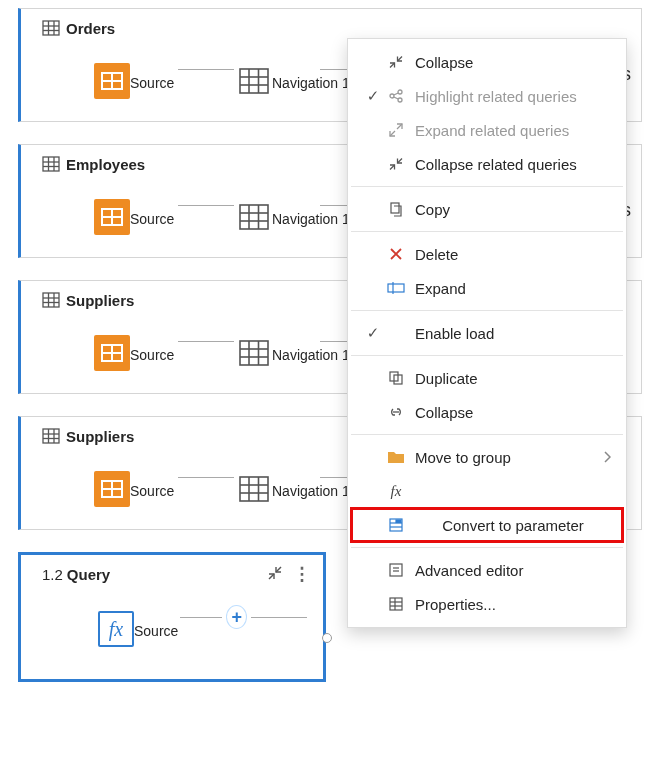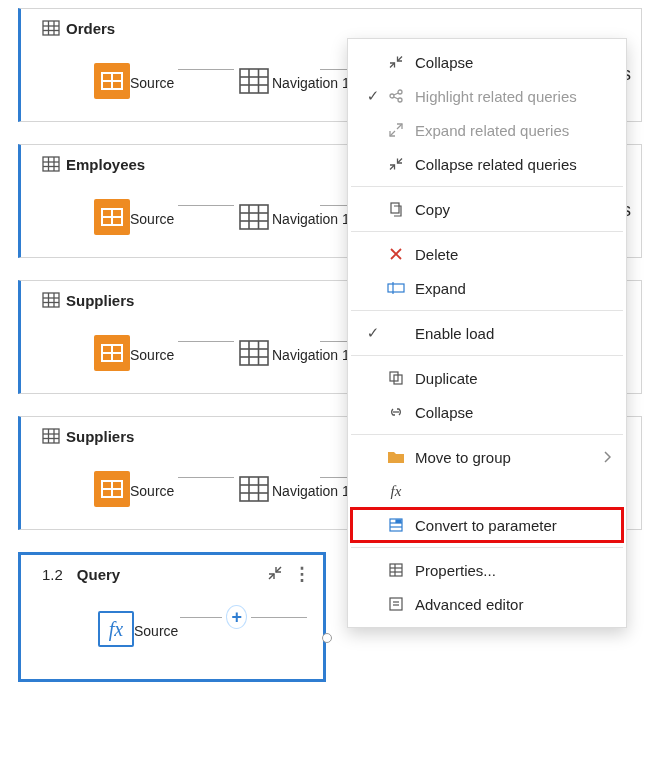--- a/index.html
+++ b/index.html
@@ -33,21 +33,21 @@
   .card-head {
     display: flex;
     align-items: center;
     gap: 6px;
     font-weight: 600;
     margin-bottom: 12px;
   }
   .card-title-text {
     display: flex;
     align-items: center;
-    gap: 12px;
+    gap: 2px;
   }
 
   .card.selected .card-head {
     display: flex;
     justify-content: space-between;
   }
   .head-controls {
     display: flex;
     gap: 10px;
     align-items: center;
@@ -188,20 +188,21 @@
   .mi .lbl { flex: 1; }
   .mi .sub { color: #888; }
   .sep {
     height: 0;
     border-top: 1px solid #e3e3e3;
     margin: 5px 0;
   }
   .mi.hl {
     outline: 3px solid #e80c0c;
     outline-offset: -2px;
+    text-align: center;
   }
 
   .num-prefix {
     font-weight: 400;
     margin-right: 2px;
   }
 </style>
 </head>
 <body>
 
@@ -564,33 +565,33 @@
     <span class="lbl">Convert to parameter</span>
   </div>
 
   <div class="sep"></div>
 
   <div class="mi">
     <span class="chk"></span>
     <span class="ic">
       <svg width="16" height="16" viewBox="0 0 16 16" stroke="#555" stroke-width="1.2" fill="none">
           <rect x="2" y="2" width="12" height="12"></rect>
+          <line x1="5" y1="6" x2="11" y2="6"></line>
+          <line x1="5" y1="9" x2="11" y2="9"></line>
+        </svg>
+    </span>
+    <span class="lbl">Advanced editor</span>
+  </div>
+
+  <div class="mi">
+    <span class="chk"></span>
+    <span class="ic">
+      <svg width="16" height="16" viewBox="0 0 16 16" stroke="#555" stroke-width="1.2" fill="none">
+          <rect x="2" y="2" width="12" height="12"></rect>
           <line x1="2" y1="6" x2="14" y2="6"></line>
           <line x1="2" y1="10" x2="14" y2="10"></line>
           <line x1="7" y1="2" x2="7" y2="14"></line>
         </svg>
     </span>
     <span class="lbl">Properties...</span>
   </div>
 
-  <div class="mi">
-    <span class="chk"></span>
-    <span class="ic">
-      <svg width="16" height="16" viewBox="0 0 16 16" stroke="#555" stroke-width="1.2" fill="none">
-          <rect x="2" y="2" width="12" height="12"></rect>
-          <line x1="5" y1="6" x2="11" y2="6"></line>
-          <line x1="5" y1="9" x2="11" y2="9"></line>
-        </svg>
-    </span>
-    <span class="lbl">Advanced editor</span>
-  </div>
-
 </div>
 
 </body></html>

